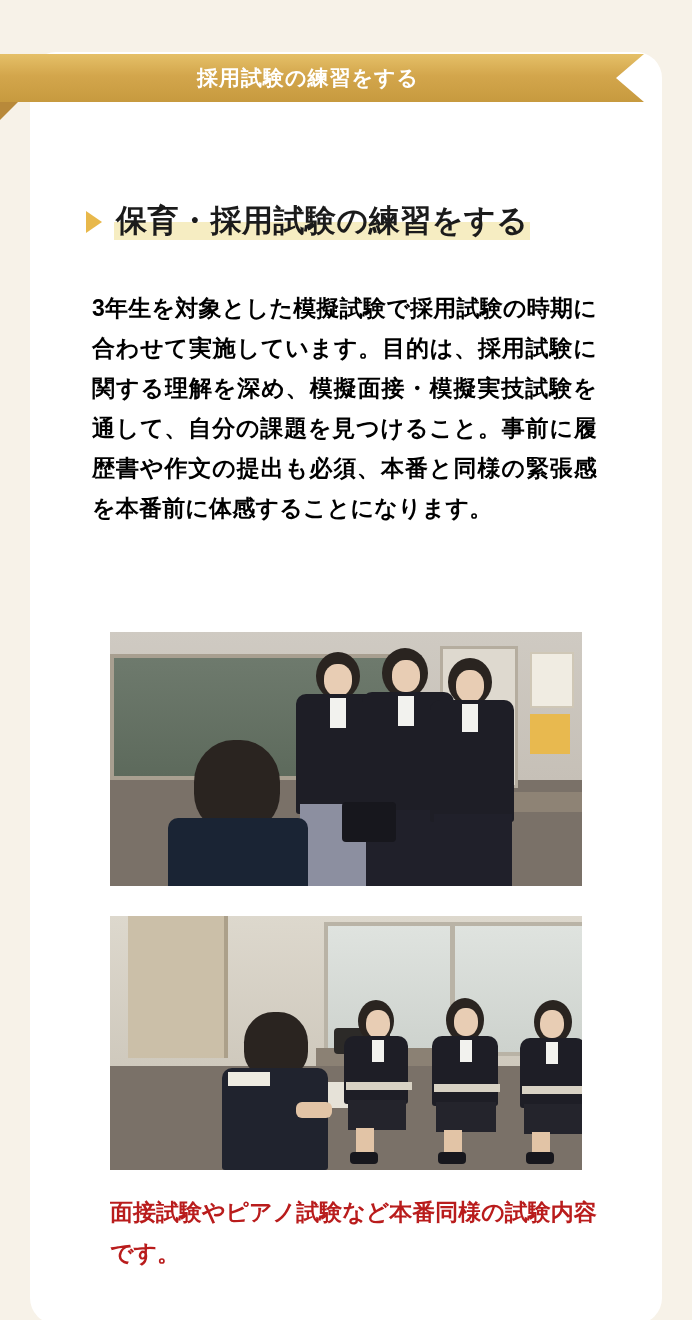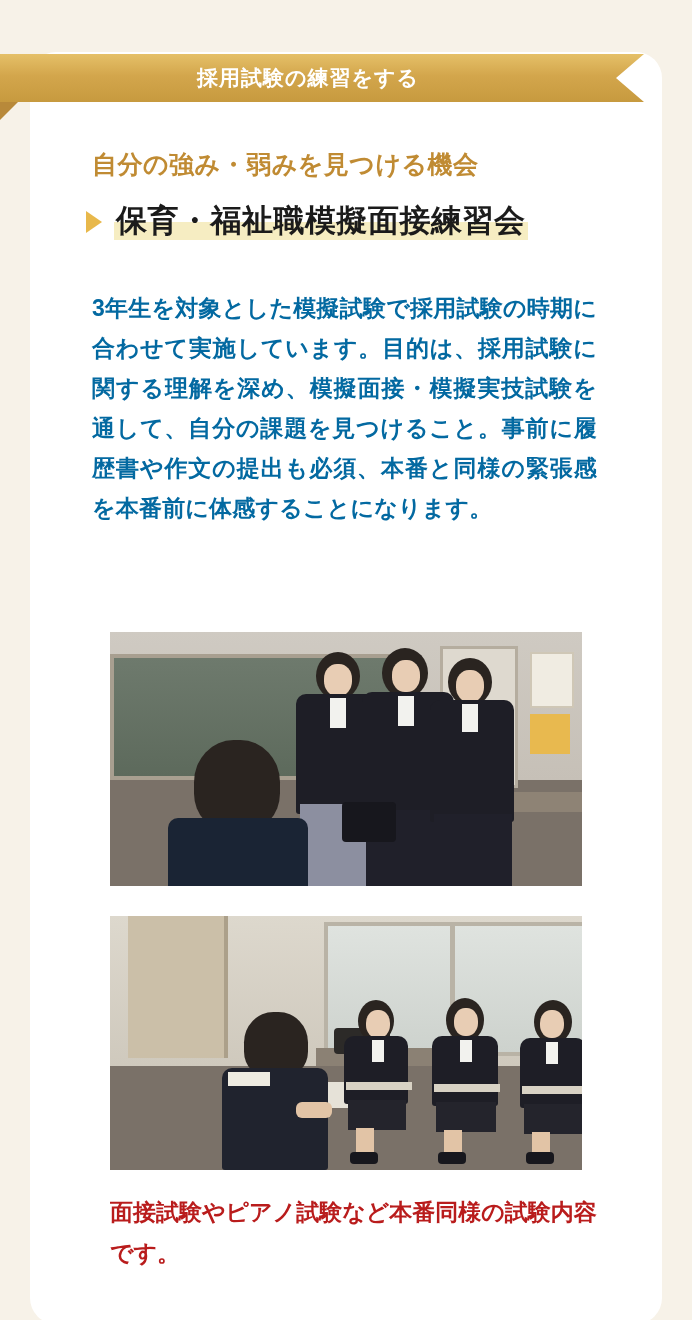--- a/index.html
+++ b/index.html
@@ -105,21 +105,21 @@
     padding: 0 2px;
   }
   
   .body-text {
     position: absolute;
     left: 92px;
     top: 248px;
     width: 505px;
     font-size: 23px;
     line-height: 40px;
-    color: #0369a1;
+    color: #000000;
     font-weight: bold;
     letter-spacing: 0.2px;
     text-align: justify;
   }
   
   .photo {
     position: absolute;
     overflow: hidden;
     background: #7a7168;
   }
@@ -239,25 +239,24 @@
 <div class="page">
 
   <div class="card"></div>
 
   <div class="ribbon-wrap">
     <div class="ribbon-tail"></div>
     <div class="ribbon-body"></div>
     <div class="ribbon-text">採用試験の練習をする</div>
   </div>
 
-  <div class="subhead">自分の強み・弱みを見つける機会</div>
 
   <div class="title-row">
     <span class="tri"></span>
-    <span class="title-text">保育・福祉職模擬面接練習会</span>
+    <span class="title-text">保育・採用試験の練習をする</span>
   </div>
 
   <div class="body-text">3年生を対象とした模擬試験で採用試験の時期に合わせて実施しています。目的は、採用試験に関する理解を深め、模擬面接・模擬実技試験を通して、自分の課題を見つけること。事前に履歴書や作文の提出も必須、本番と同様の緊張感を本番前に体感することになります。</div>
 
   <div class="photo photo1">
     <div class="p1-wall"></div>
     <div class="p1-board"></div>
     <div class="p1-door"></div>
     <div class="p1-poster"></div>
     <div class="p1-poster2"></div>

